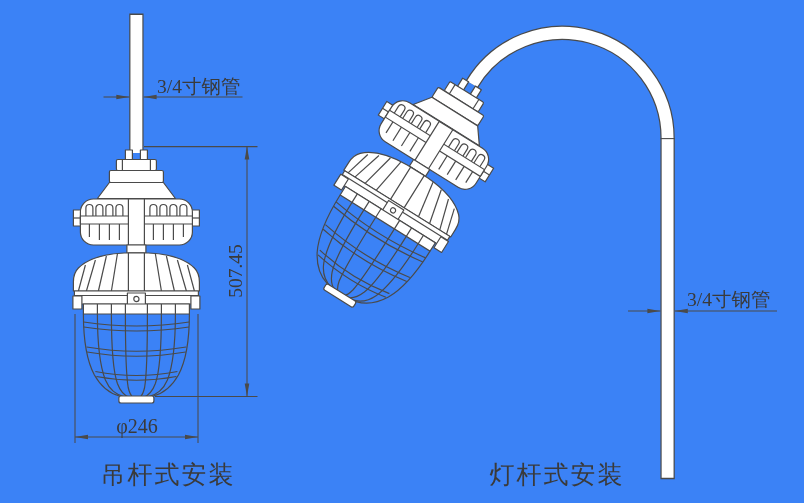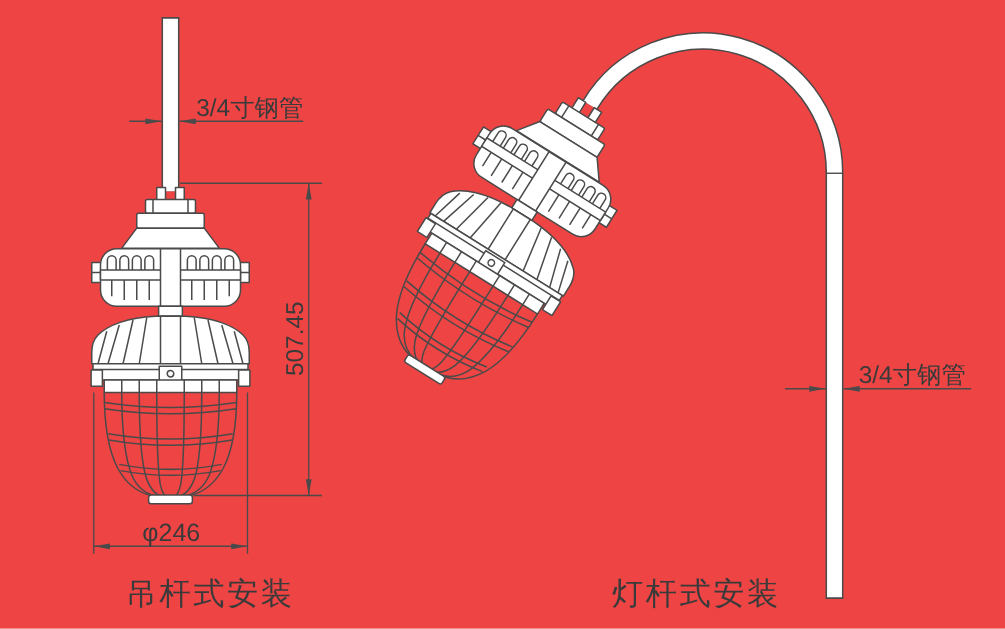--- a/index.html
+++ b/index.html
@@ -1,18 +1,18 @@
 <!DOCTYPE html>
 <html><head>
 <meta charset="utf-8">
 <style>
   html,body{margin:0;padding:0;background:#ffffff;}
   .canvas{
-    position:relative;width:804px;height:503px;background:#ef4444;overflow:hidden;
-    font-family:Liberation Sans, sans-serif;
+    position:relative;width:804px;height:503px;background:#3b82f6;overflow:hidden;
+    font-family:Liberation Serif, serif;
   }
   svg{display:block;}
   text{fill:#3a3a3a;}
   .cap{letter-spacing:2px;}
 </style>
 </head>
 <body>
 
 <div class="canvas">
 <svg width="804" height="503" viewBox="0 0 804 503">

